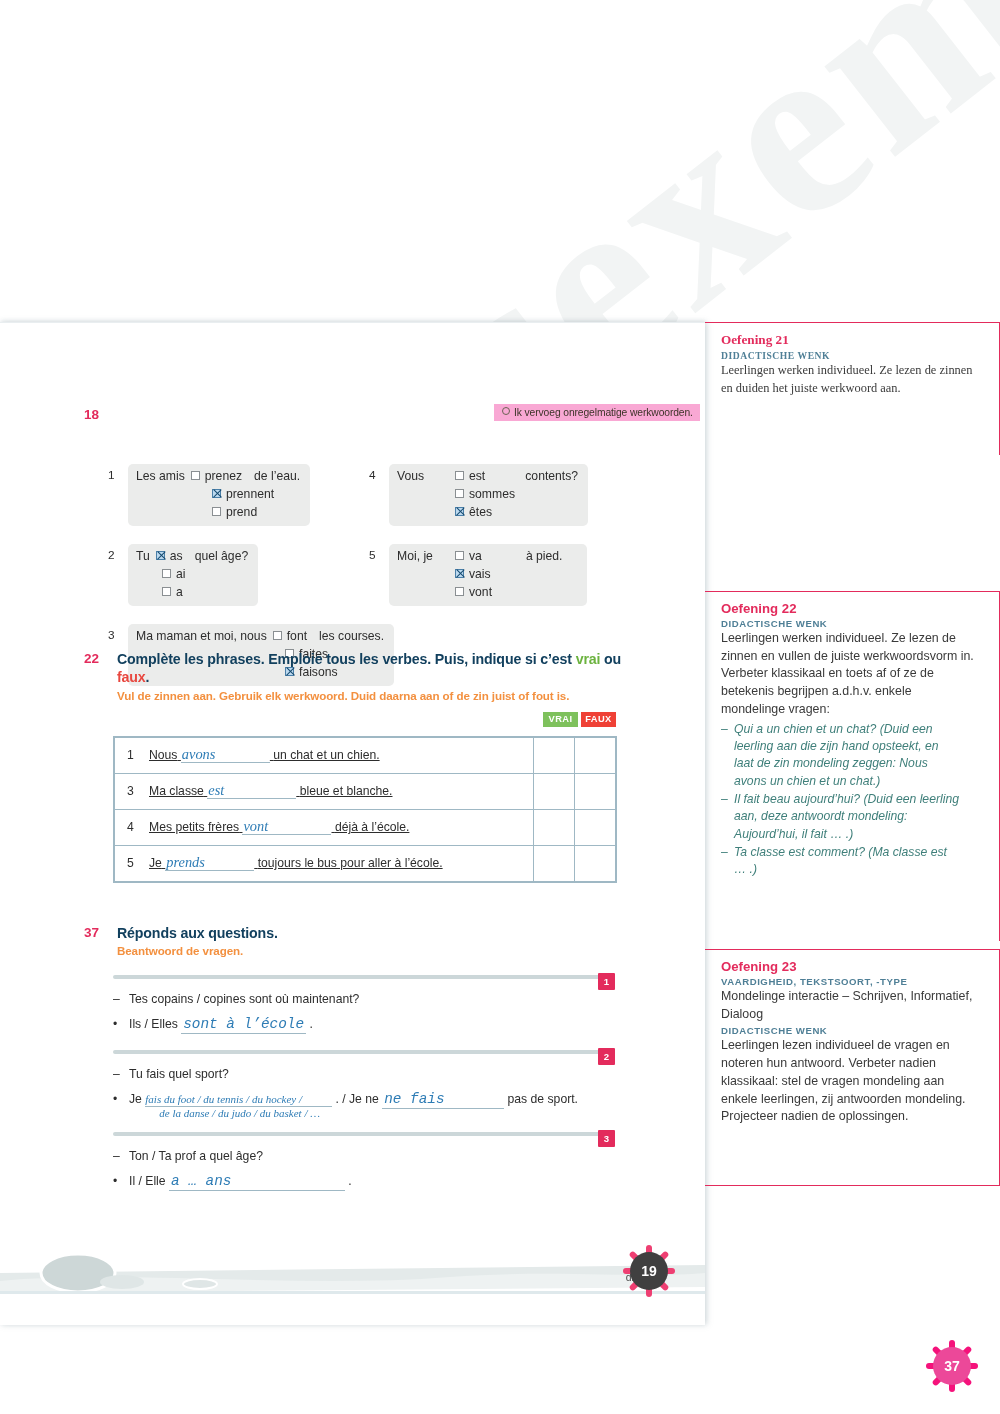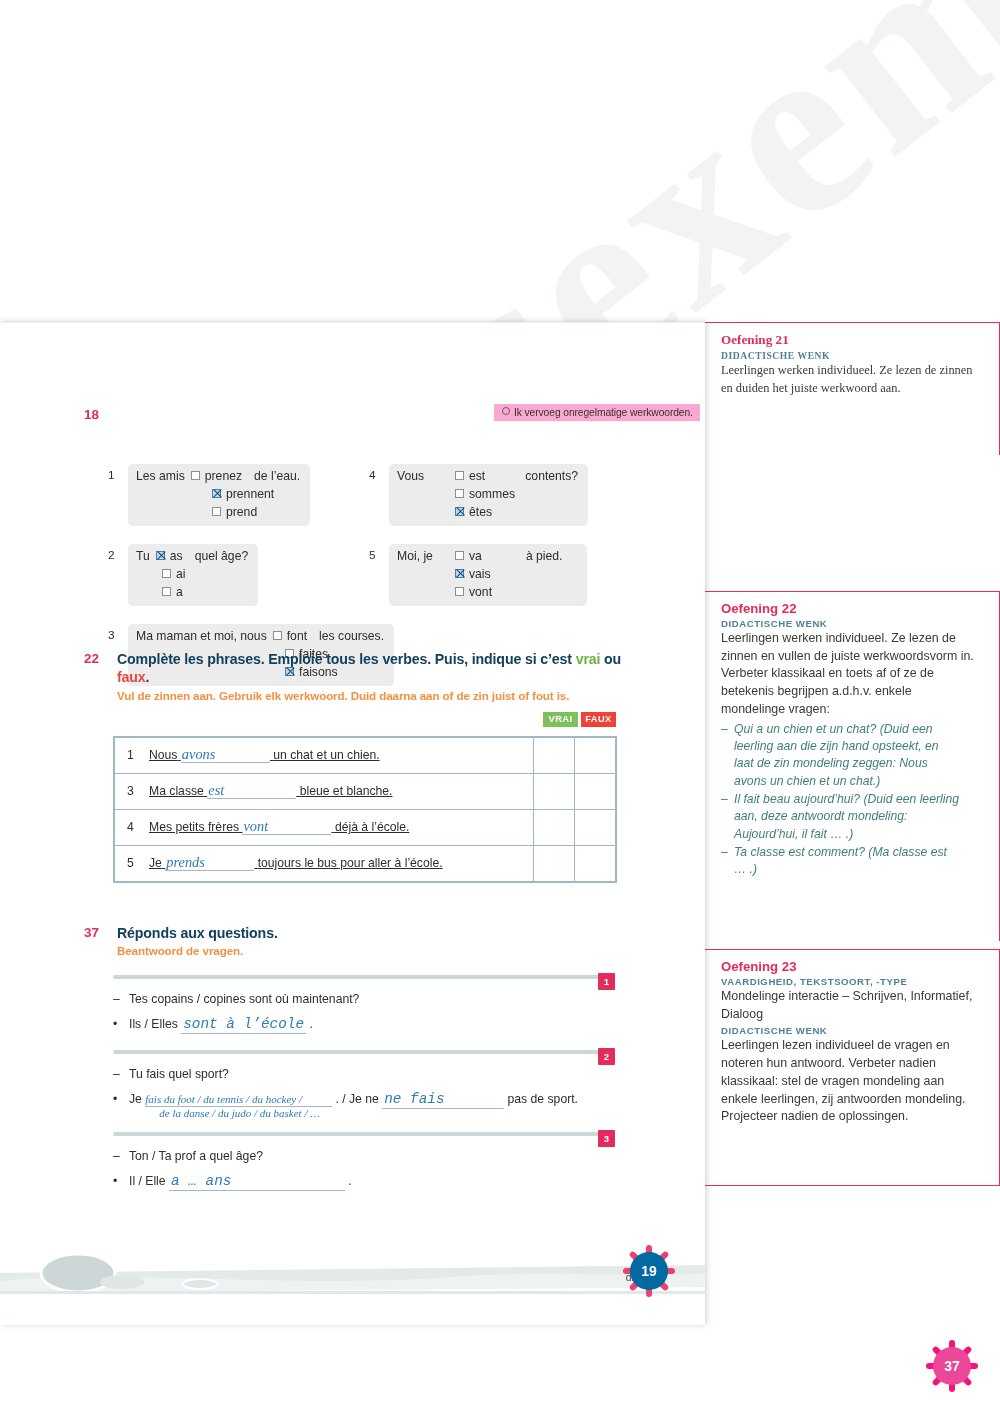--- a/index.html
+++ b/index.html
@@ -141,21 +141,21 @@
   .stack .l2{display:block;padding-left:14px;}
 
   
   #footer-deco{position:absolute;left:0;bottom:0;width:705px;height:96px;overflow:hidden;}
   .pagenum{
     position:absolute;right:42px;bottom:42px;font-size:10.5px;color:#4a4a4a;
   }
   .star-badge{position:absolute;width:52px;height:52px;}
   .star-badge .core{
     position:absolute;left:7px;top:7px;width:38px;height:38px;border-radius:50%;
-    background:#0369a1;display:flex;align-items:center;justify-content:center;
+    background:#404040;display:flex;align-items:center;justify-content:center;
     color:#fff;font-weight:700;font-size:14px;
   }
   .star-badge i{
     position:absolute;left:23px;top:0px;width:6px;height:52px;background:#ee3f72;
     border-radius:3px;
   }
 
   
   #teacher-col{position:absolute;left:705px;top:322px;width:295px;z-index:3;}
   .note{

